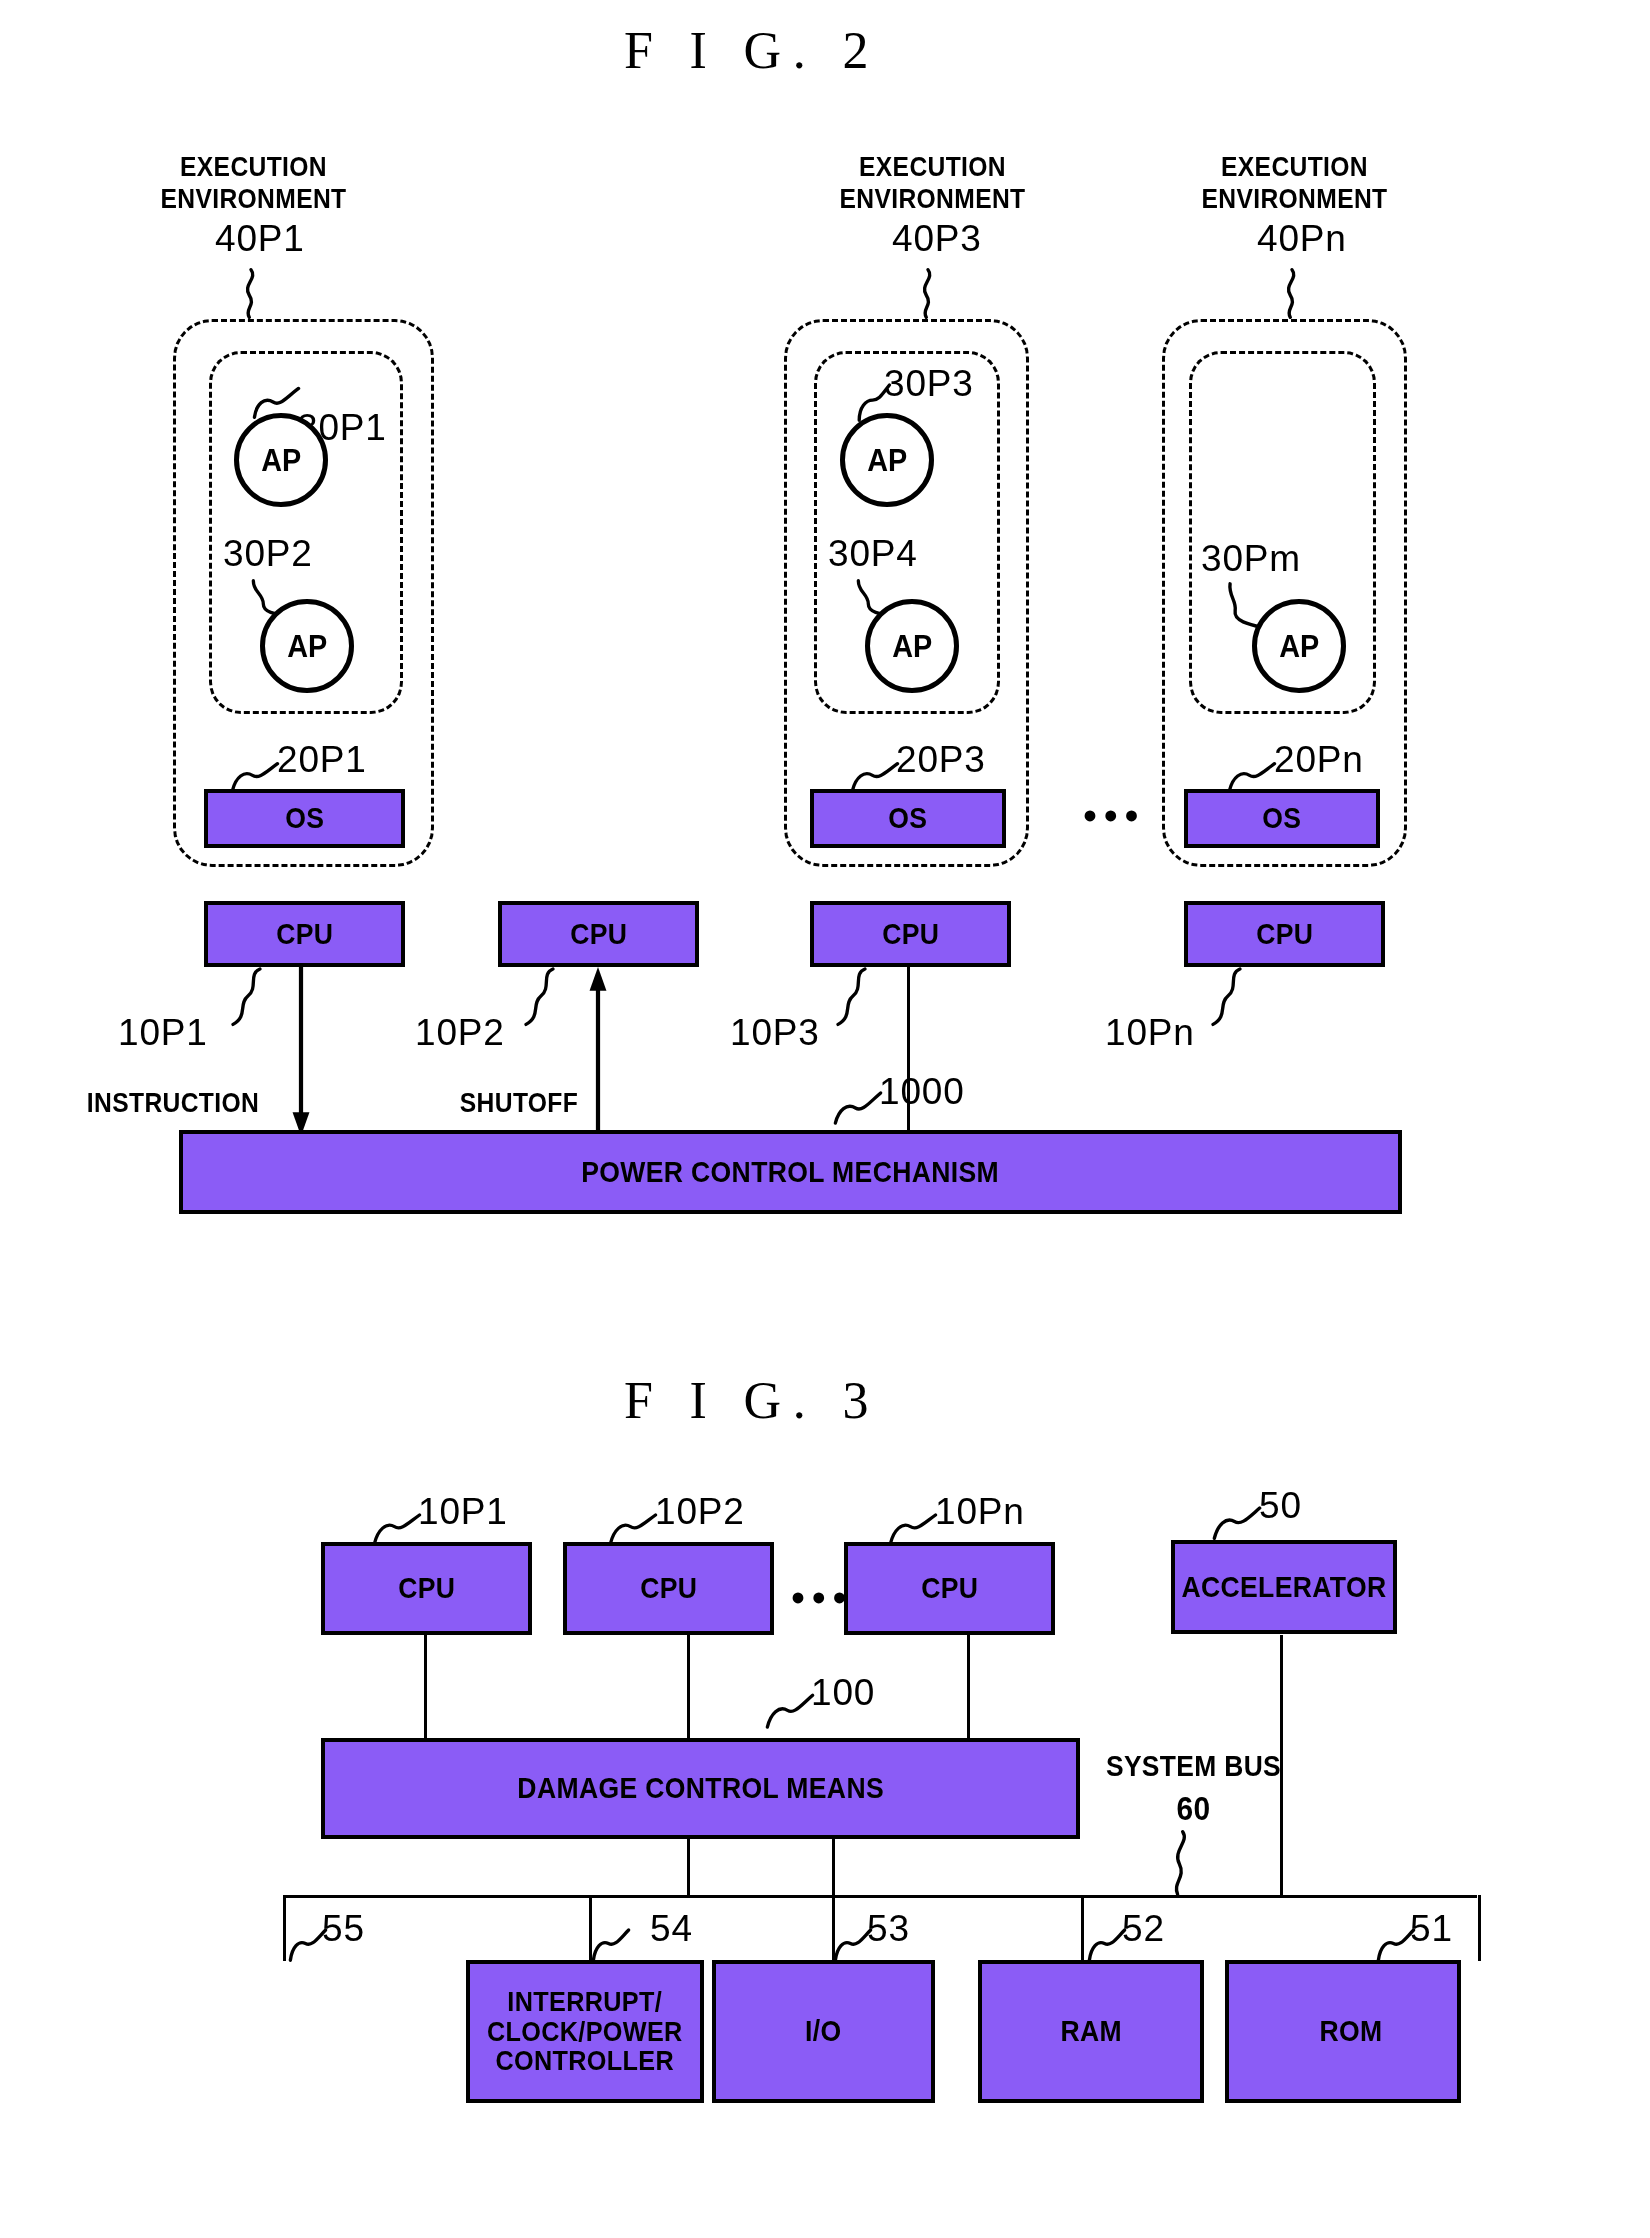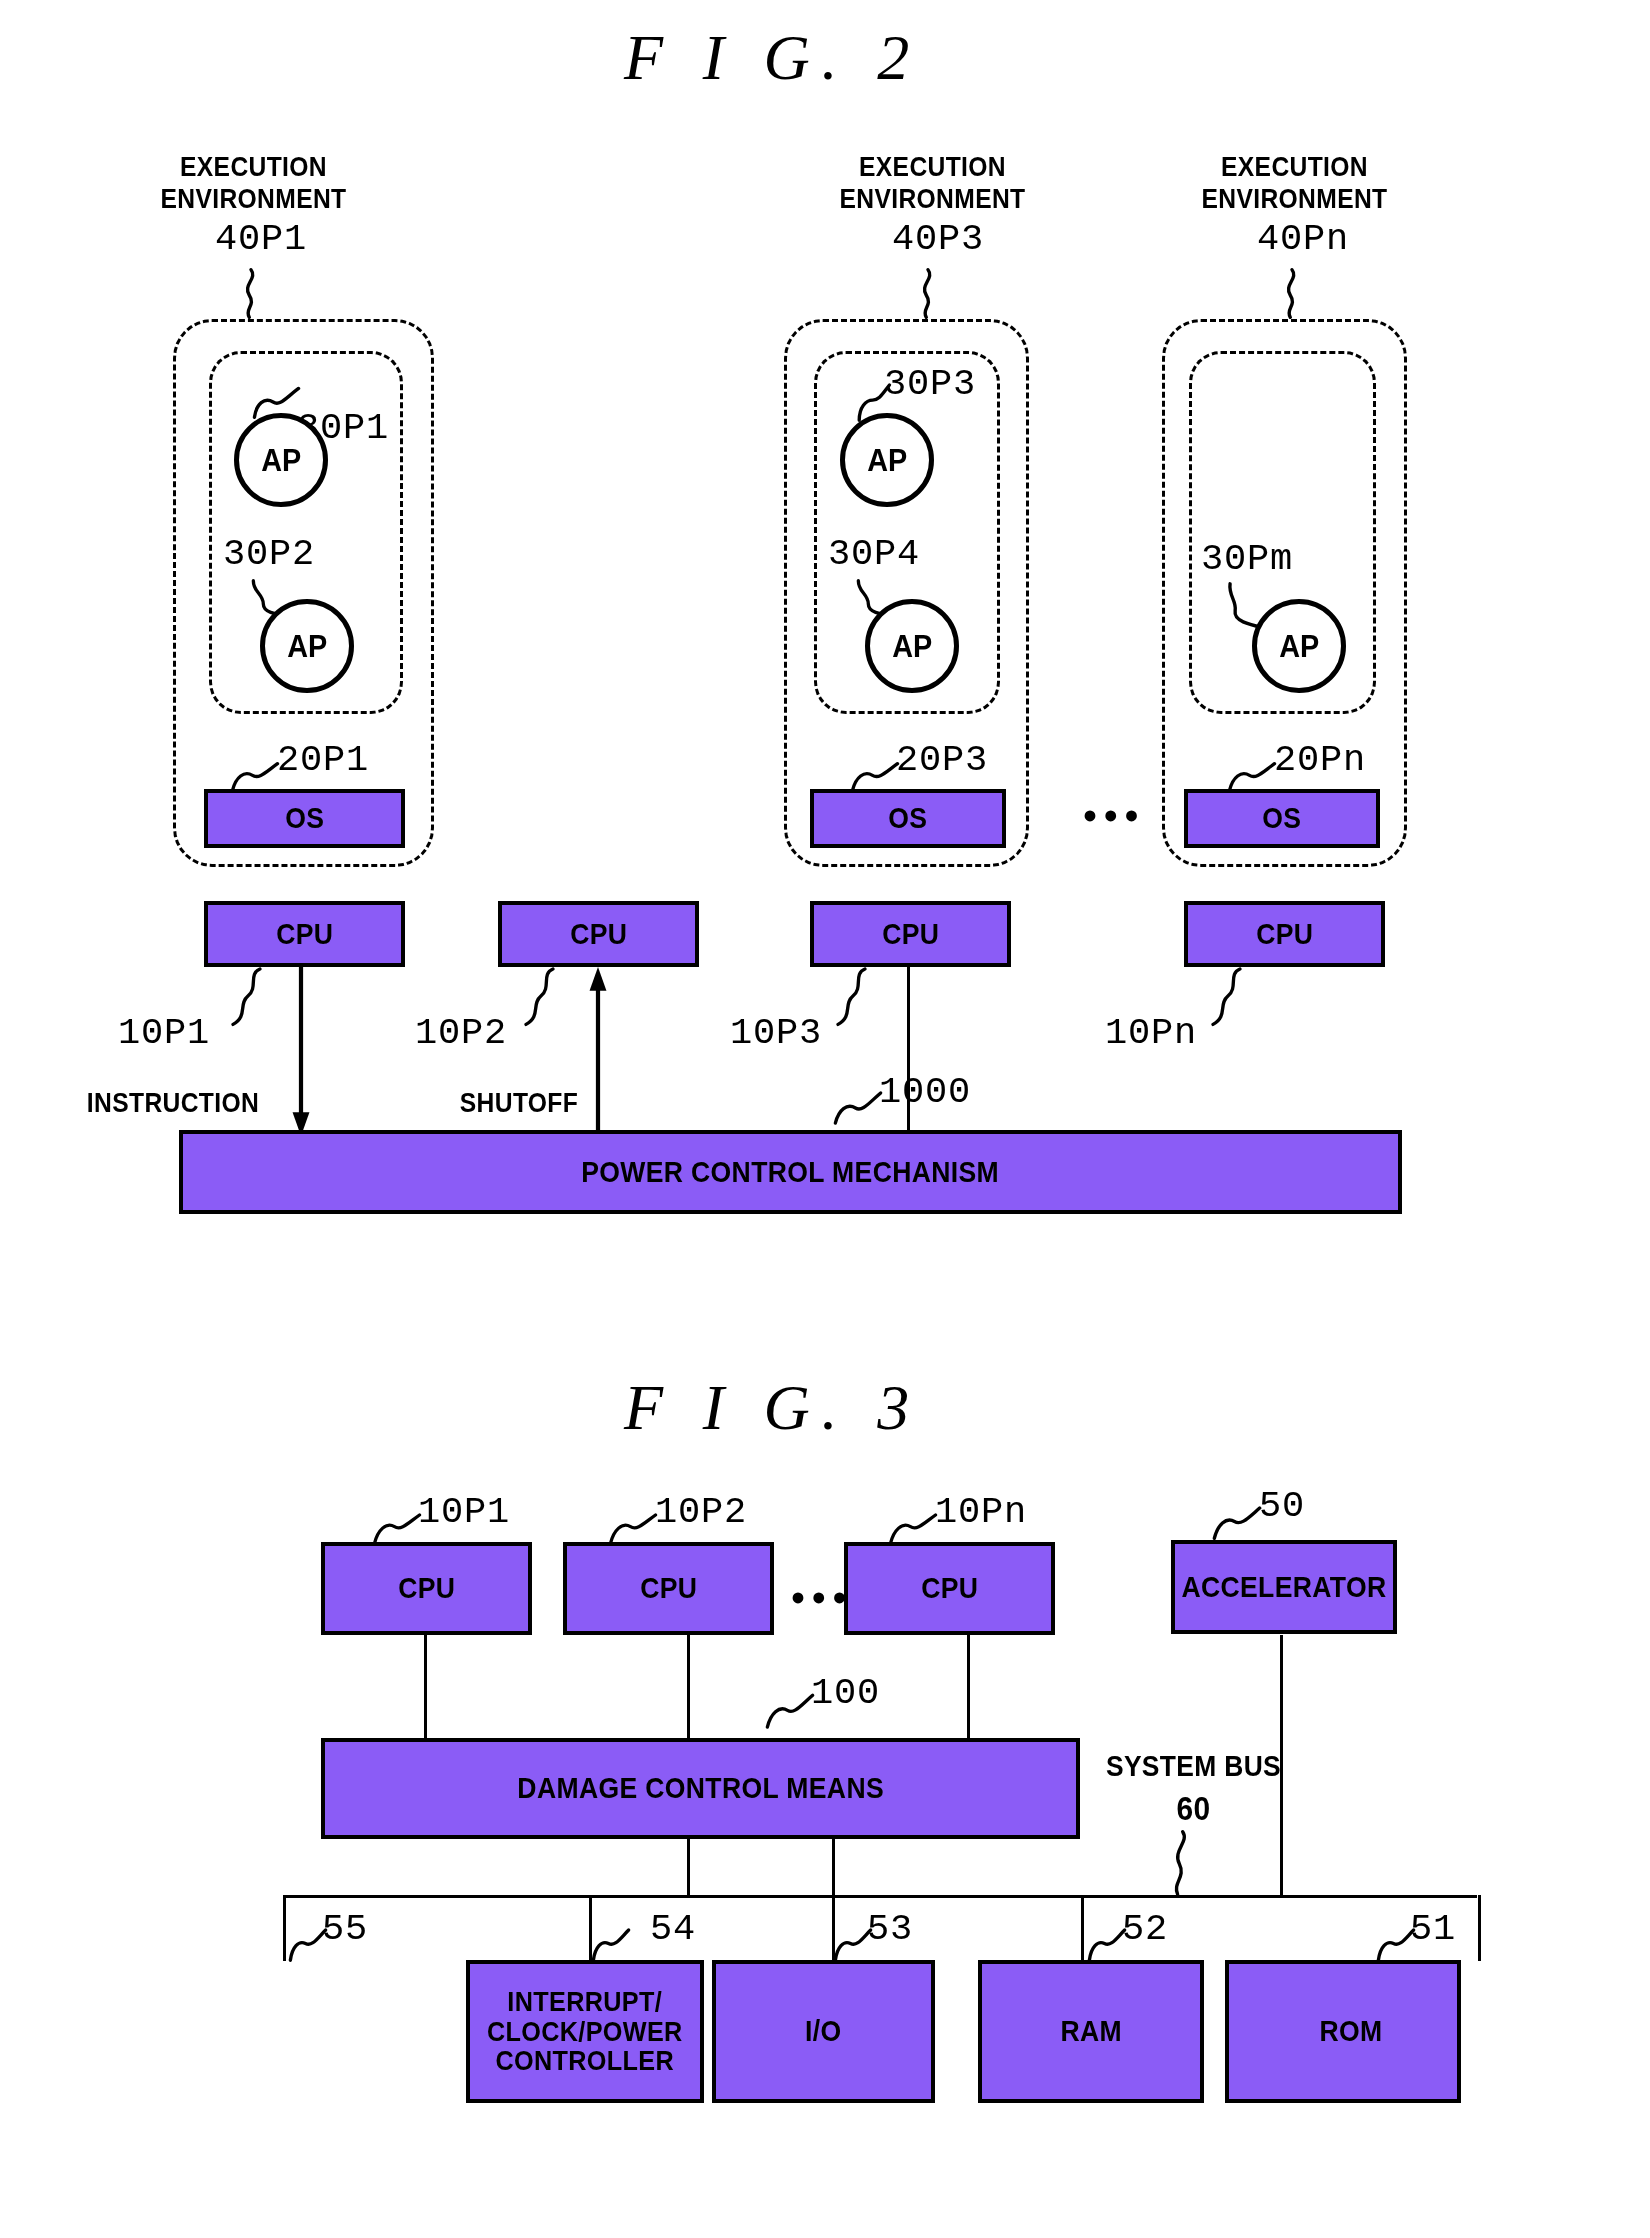--- a/index.html
+++ b/index.html
@@ -14,44 +14,43 @@
   #page {
     position: relative;
     width: 1651px;
     height: 2239px;
     background: #ffffff;
     overflow: hidden;
   }
 
   .fig-title {
     position: absolute;
-    font-size: 64px;
+    font-size: 52px;
     letter-spacing: 11.8px;
     font-weight: 400;
     white-space: nowrap;
     font-family: "Liberation Serif", serif;
-    font-style: italic;
   }
 
   .cap {
     position: absolute;
     text-align: center;
     line-height: 1.06;
     white-space: pre;
     font-size: 28px;
     font-weight: 600;
     letter-spacing: 0.4px;
     font-family: "Liberation Sans", sans-serif;
     transform: scaleX(0.88);
   }
 
   .ref {
     position: absolute;
     font-size: 37px;
-    font-family: Liberation Mono, monospace;
+    font-family: Liberation Sans, sans-serif;
     white-space: nowrap;
     letter-spacing: 0.8px;
   }
 
   
   .box {
     position: absolute;
     border: 4.2px solid #000;
     background: #8b5cf6;
     box-sizing: border-box;

